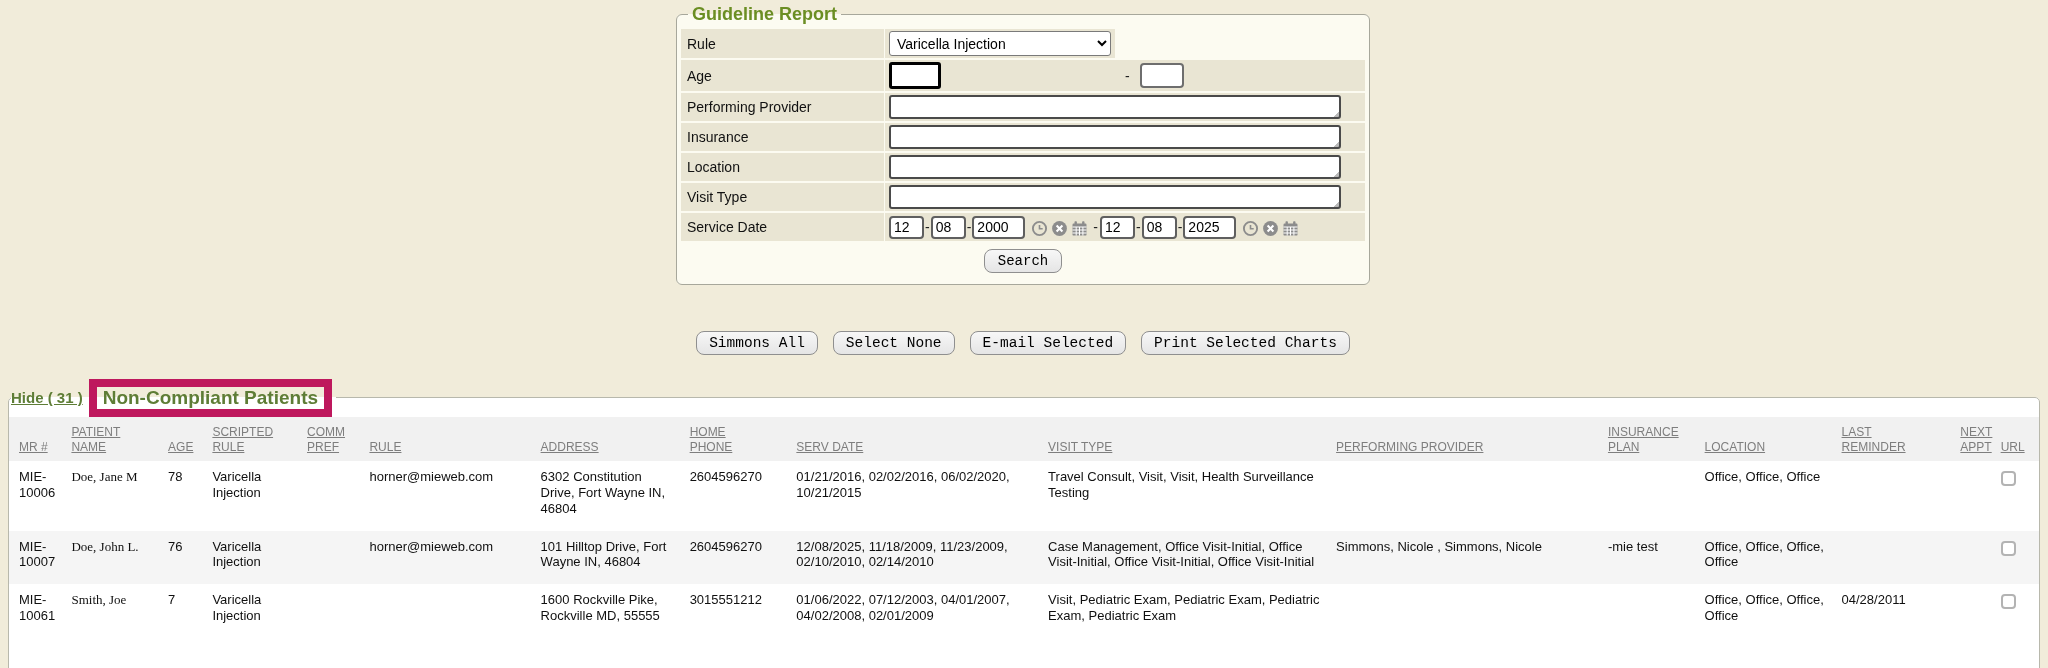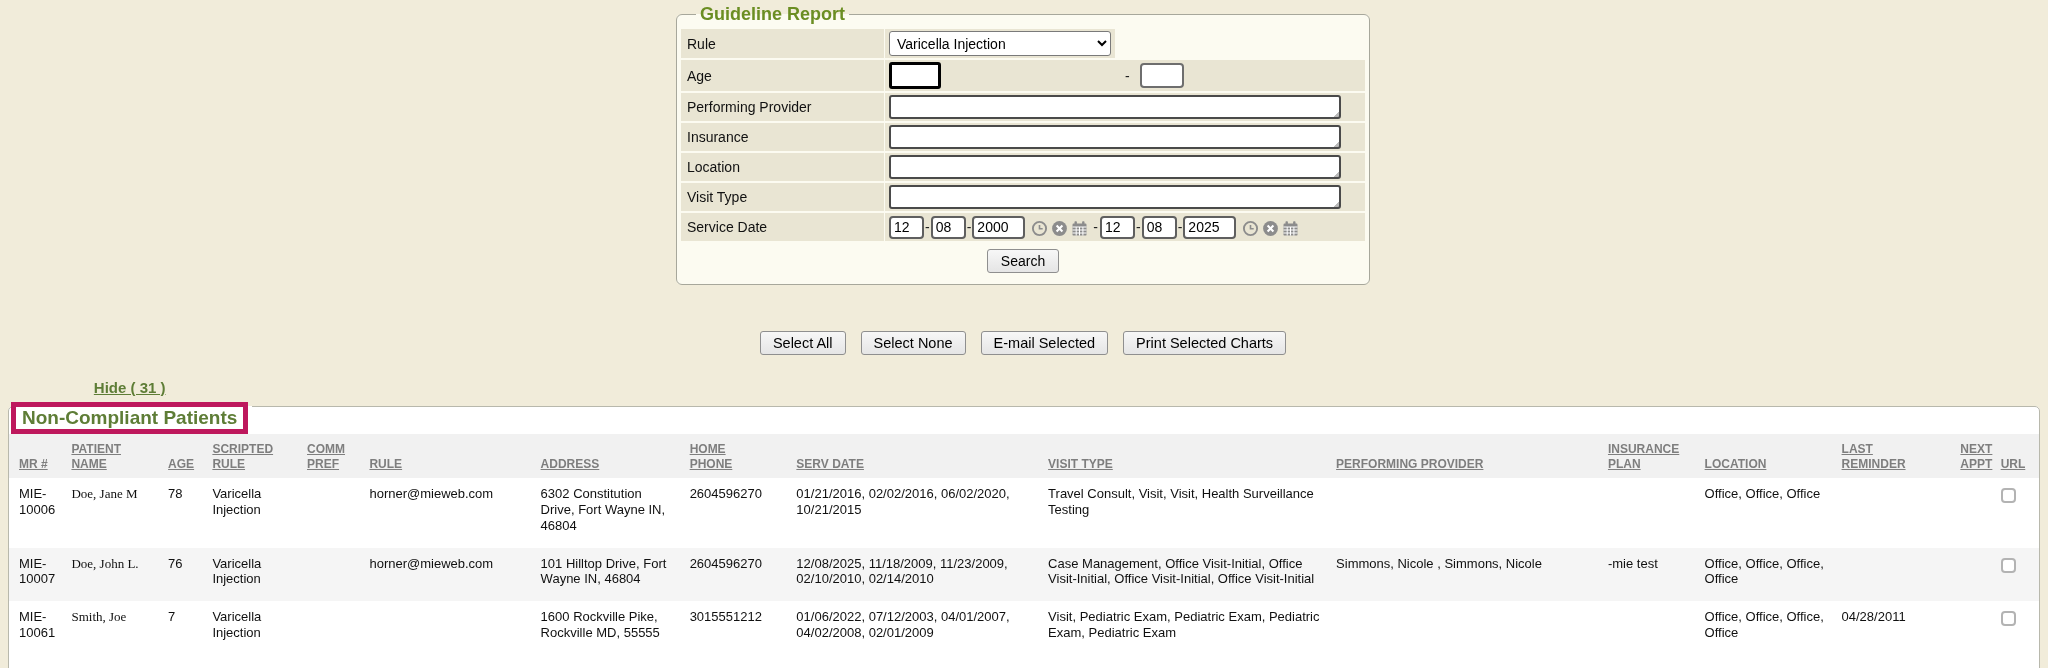--- a/index.html
+++ b/index.html
@@ -22,21 +22,21 @@
 
   
   #guideline-fieldset{
     position:absolute;left:676px;top:4px;width:694px;
     border:1px solid #a7a79b;border-radius:6px;
     background:var(--fieldset-bg);
     padding:2px 3px 4px 3px;margin:0;
   }
   #guideline-fieldset legend{
     color:var(--accent);font-size:18px;font-weight:bold;
-    padding:0 4px;margin-left:16px;
+    padding:0 4px;margin-left:8px;
   }
   table.form-tbl{width:100%;border-collapse:separate;border-spacing:1px 2px;}
   table.form-tbl td{font-size:14px;vertical-align:middle;}
   td.lbl{
     background:var(--label-bg);width:203px;padding:5px 4px 5px 6px;height:28px;
   }
   td.fld{background:var(--label-bg);padding:2px 4px;height:28px;}
   td.fld.lite{background:var(--fieldset-bg);}
   tr.search-row td{background:var(--fieldset-bg);text-align:center;padding:6px 0 5px 0;}
 
@@ -64,57 +64,57 @@
     font-size:14px;font-family:inherit;padding:0 3px;background:#fff;
   }
   input.dt.d2{width:35px;}
   input.dt.d4{width:53px;}
   .dt-dash{margin:0 1px;color:#222;}
   .dt-icons{display:inline-flex;gap:3px;vertical-align:middle;margin:0 3px 0 6px;}
   .dt-icons svg{display:block;cursor:pointer;}
   .range-dash{margin:0 2px;color:#222;}
 
   button.std{
-    font-size:14px;font-family:Liberation Sans, sans-serif;color:#000;
+    font-size:14px;font-family:Liberation Mono, monospace;color:#000;
     background:linear-gradient(#f7f7f7,#e5e5e5);
-    border:1px solid #8f8f8f;border-radius:3px;
+    border:1px solid #8f8f8f;border-radius:8px;
     padding:3px 13px;cursor:pointer;
   }
   
   #actions{
     position:absolute;left:576px;top:331px;width:894px;
     display:flex;justify-content:center;gap:15px;
   }
   #actions button{font-size:14.5px;padding:3px 12px;}
 
   
   #patients-fieldset{
     position:absolute;left:8px;top:379px;width:2032px;height:400px;
     border:1px solid #b8b8ac;border-radius:5px;background:#fff;
     padding:0;margin:0;
   }
   #patients-fieldset legend{
-    margin-left:2px;padding:0 4px 0 0;display:flex;align-items:center;gap:6px;white-space:nowrap;flex-direction:column;
+    margin-left:2px;padding:0 4px 0 0;display:flex;align-items:center;gap:6px;white-space:nowrap;
   }
   a.hide-link{
     color:var(--link);font-weight:bold;font-size:15px;text-decoration:underline;cursor:pointer;
   }
   .title-box{
-    border:5px solid #be185d;padding:0px 6px;display:inline-block;
+    border:8px solid #be185d;padding:0px 6px;display:inline-block;
     color:var(--link);font-weight:bold;font-size:19px;line-height:1.15;
   }
   a.view-link{color:var(--link);font-size:14px;text-decoration:underline;cursor:pointer;}
   .sep{color:#8a8a7a;font-size:14px;}
 
   
   table.pt{width:100%;border-collapse:collapse;table-layout:fixed;font-size:13px;}
   table.pt thead tr{background:#f1f1f1;}
   table.pt tbody tr:nth-child(even){background:#f5f5f5;}
   table.pt th{
-    color:var(--hdr);font-weight:bold;font-size:12px;text-align:left;
+    color:var(--hdr);font-weight:normal;font-size:12px;text-align:left;
     vertical-align:bottom;padding:8px 12px 5px 0;cursor:pointer;
   }
   table.pt th .hl{text-decoration:underline;display:block;line-height:1.3;}
   table.pt td{
     vertical-align:top;padding:8px 14px 14px 0;line-height:1.22;
     word-wrap:break-word;color:#101010;
   }
   table.pt th:first-child,table.pt td:first-child{padding-left:10px;}
   
   col.c-mr{width:62px;}  col.c-name{width:96px;} col.c-age{width:44px;}
@@ -219,21 +219,21 @@
     <tr class="search-row">
       <td colspan="3">
         <button class="std">Search</button>
       </td>
     </tr>
   </tbody>
     </table>
 </fieldset>
 
 <div id="actions">
-  <button class="std">Select All</button>
+  <button class="std">Simmons All</button>
   <button class="std">Select None</button>
   <button class="std">E-mail Selected</button>
   <button class="std">Print Selected Charts</button>
 </div>
 
 <fieldset id="patients-fieldset">
   <legend>
     <a class="hide-link">Hide ( 31 )</a>
     <span class="title-box">Non-Compliant Patients</span>
   </legend>

